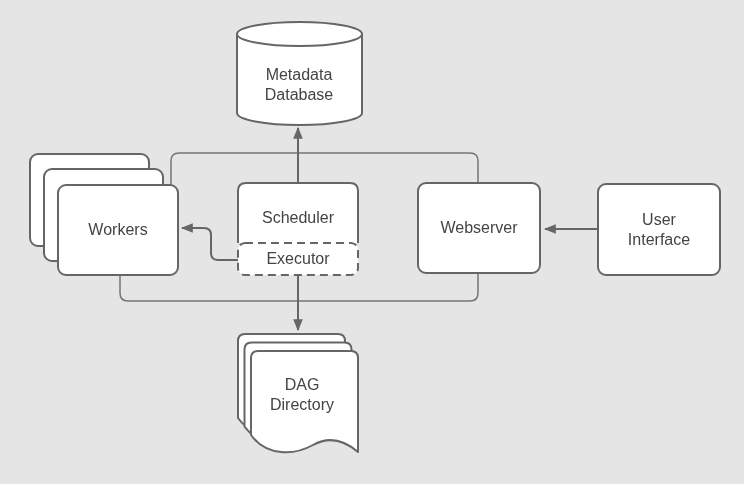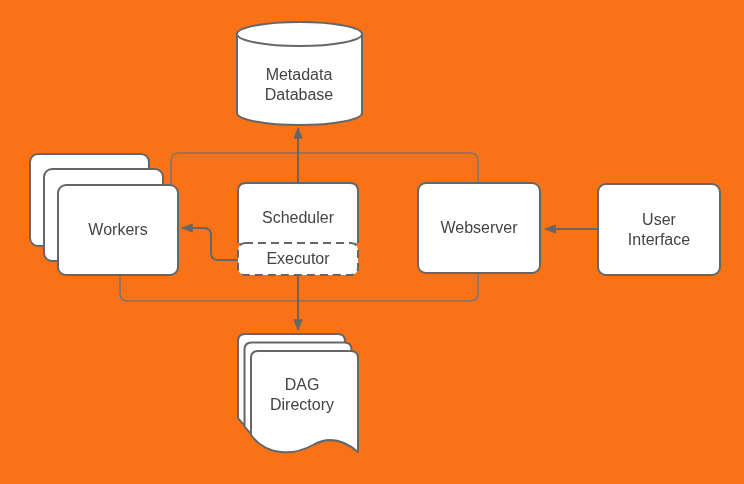--- a/index.html
+++ b/index.html
@@ -4,21 +4,21 @@
 <style>
   html, body {
     margin: 0;
     padding: 0;
     background: #ffffff;
   }
   .canvas {
     position: relative;
     width: 744px;
     height: 484px;
-    background: #f97316;
+    background: #e5e5e5;
     overflow: hidden;
   }
   svg text {
     font-family: "Liberation Sans", "DejaVu Sans", sans-serif;
     font-size: 16px;
     fill: #444444;
     text-anchor: middle;
   }
   .shape {
     fill: #ffffff;

